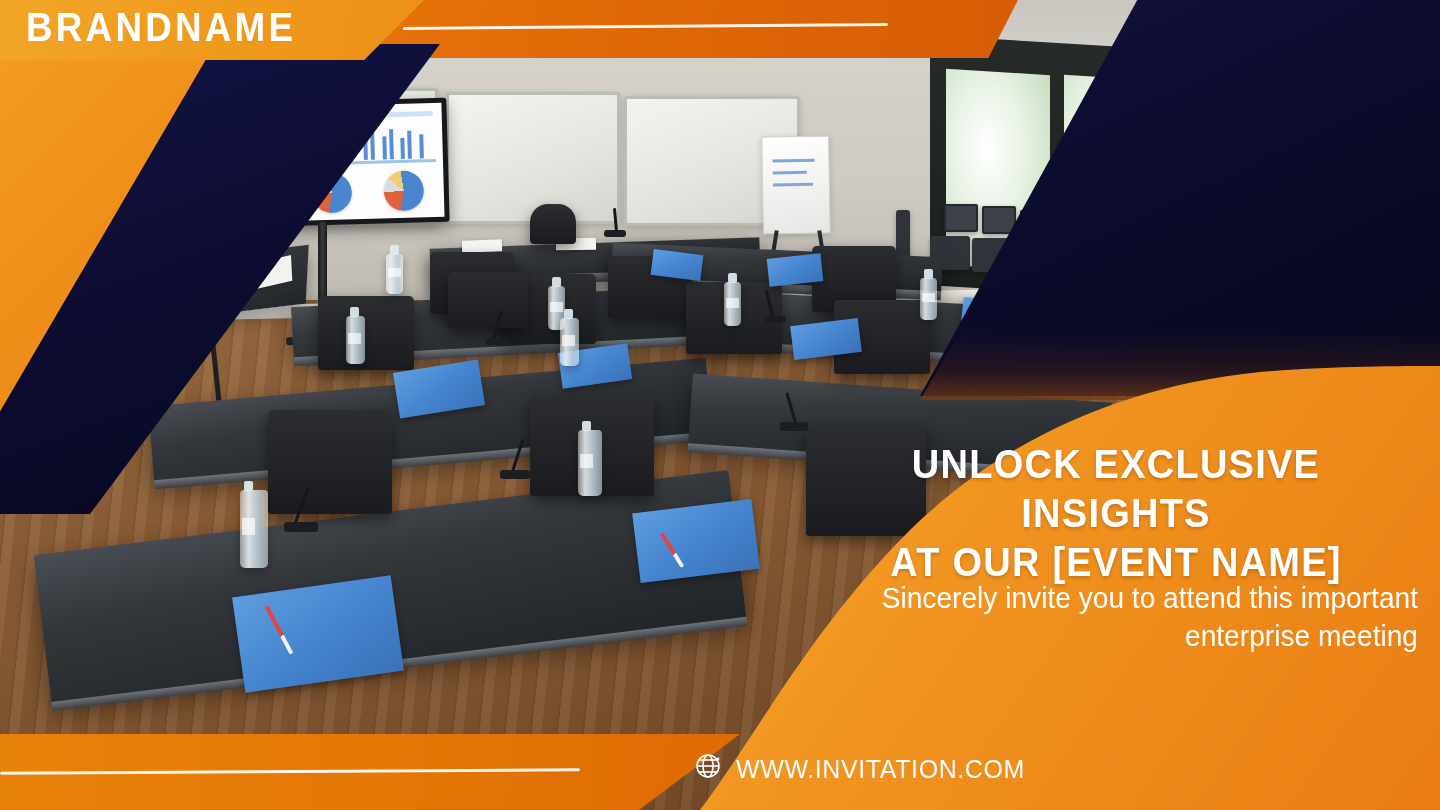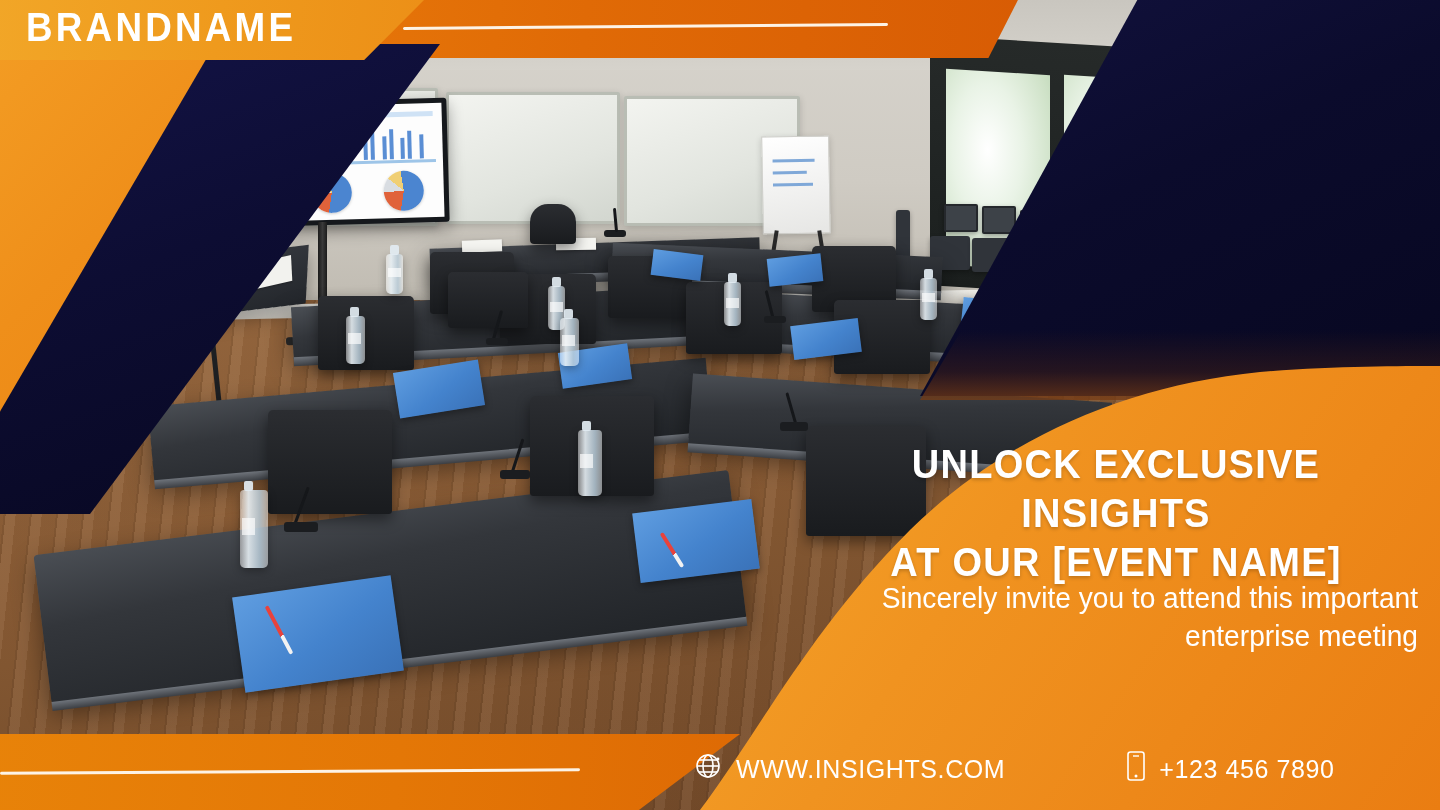--- a/index.html
+++ b/index.html
@@ -534,29 +534,19 @@
       <span class="ico">
         <svg width="30" height="30" viewBox="0 0 30 30" fill="none" stroke="#ffffff" stroke-width="1.6">
           <circle cx="14" cy="15" r="11"></circle>
           <ellipse cx="14" cy="15" rx="5" ry="11"></ellipse>
           <line x1="3" y1="15" x2="25" y2="15"></line>
           <line x1="5" y1="9" x2="23" y2="9"></line>
           <line x1="5" y1="21" x2="23" y2="21"></line>
           <circle cx="24" cy="8" r="1.4" fill="#ffffff" stroke="none"></circle>
         </svg>
       </span>
-      <span>WWW.INSIGHTS.COM</span>
+      <span>WWW.INVITATION.COM</span>
     </div>
 
-    <div class="contact phone">
-      <span class="ico">
-        <svg width="22" height="32" viewBox="0 0 22 32" fill="none" stroke="#ffffff" stroke-width="1.6">
-          <rect x="3" y="2" width="16" height="28" rx="2.5"></rect>
-          <line x1="8" y1="6" x2="14" y2="6" stroke-width="1.4"></line>
-          <circle cx="11" cy="26" r="1.5" fill="#ffffff" stroke="none"></circle>
-        </svg>
-      </span>
-      <span>+123 456 7890</span>
-    </div>
 
   </div>
 
 </div>
 
 </body></html>

